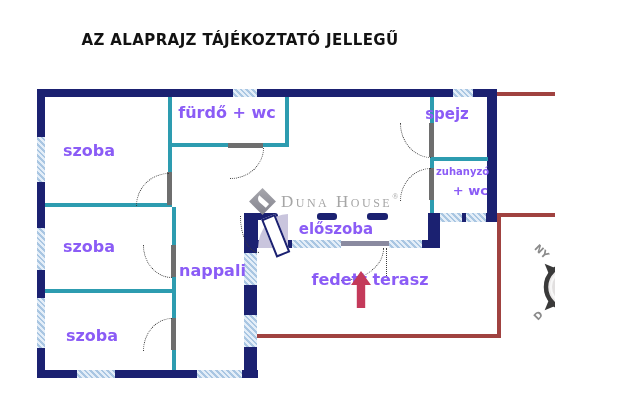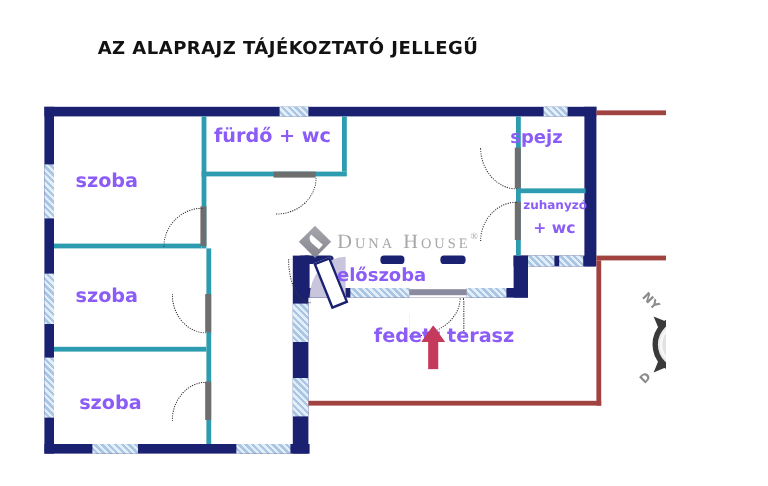--- a/index.html
+++ b/index.html
@@ -116,23 +116,24 @@
   <div class="r" style="left:497px;top:92px;width:116px;height:4px;"></div>
   <div class="r" style="left:609px;top:92px;width:4px;height:125px;"></div>
   <div class="r" style="left:497px;top:213px;width:116px;height:4px;"></div>
   <div class="r" style="left:497px;top:217px;width:4px;height:121px;"></div>
   <div class="r" style="left:257px;top:334px;width:244px;height:4px;"></div>
 
   <div class="lbl room" style="left:39px;top:143px;width:100px;">szoba</div>
   <div class="lbl room" style="left:172px;top:105px;width:110px;">fürdő + wc</div>
   <div class="lbl room-sm" style="left:420px;top:107px;width:54px;">spejz</div>
   <div class="lbl room-xs" style="left:436px;top:167px;width:52px;">zuhanyzó</div>
-  <div class="lbl room-plus" style="left:436px;top:184px;width:52px;">+ wc</div>
-  <div class="lbl room-sm" style="left:272px;top:222px;width:92px;">előszoba</div>
+  <div class="lbl room-plus" style="left:436px;top:184px;width:52px;text-align:right;">+ wc</div>
+  <div class="lbl room-sm" style="left:290px;top:222px;width:92px;">előszoba</div>
   <div class="lbl room" style="left:39px;top:239px;width:100px;">szoba</div>
+  <div class="lbl room" style="left:179px;top:263px;width:62px;">nappali</div>
   <div class="lbl room" style="left:42px;top:328px;width:100px;">szoba</div>
   <div class="lbl room" style="left:310px;top:272px;width:120px;">fedett terasz</div>
 
   <div class="arrow" style="left:351px;top:271px;width:20px;height:37px;"></div>
 
   <div class="logo-diamond" style="left:253px;top:192px;">
     <div class="logo-swoosh"></div>
   </div>
   <div class="logo-text" style="left:281px;top:192px;"><span>Duna House</span><span class="logo-reg">®</span></div>
 

